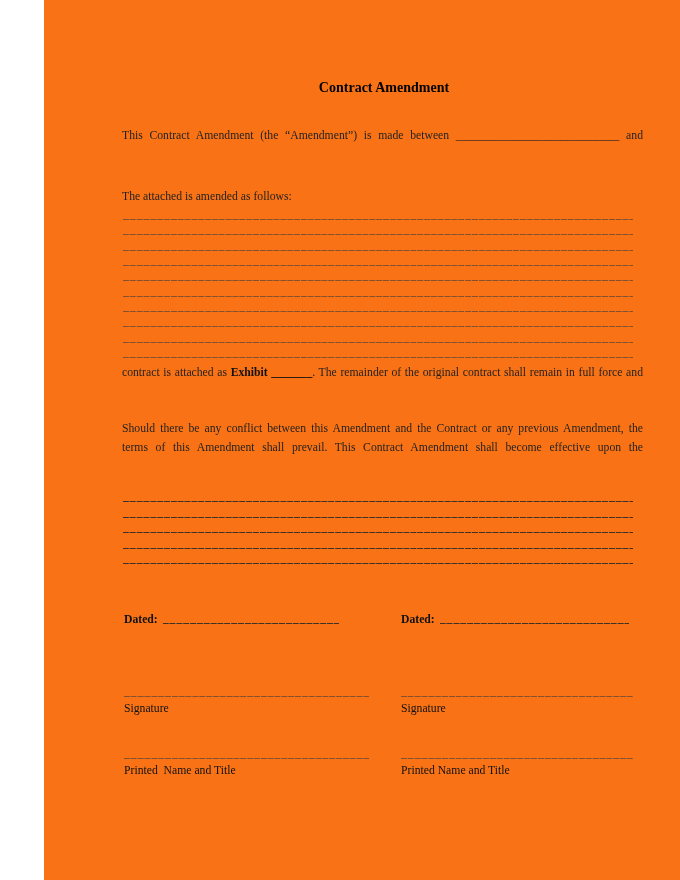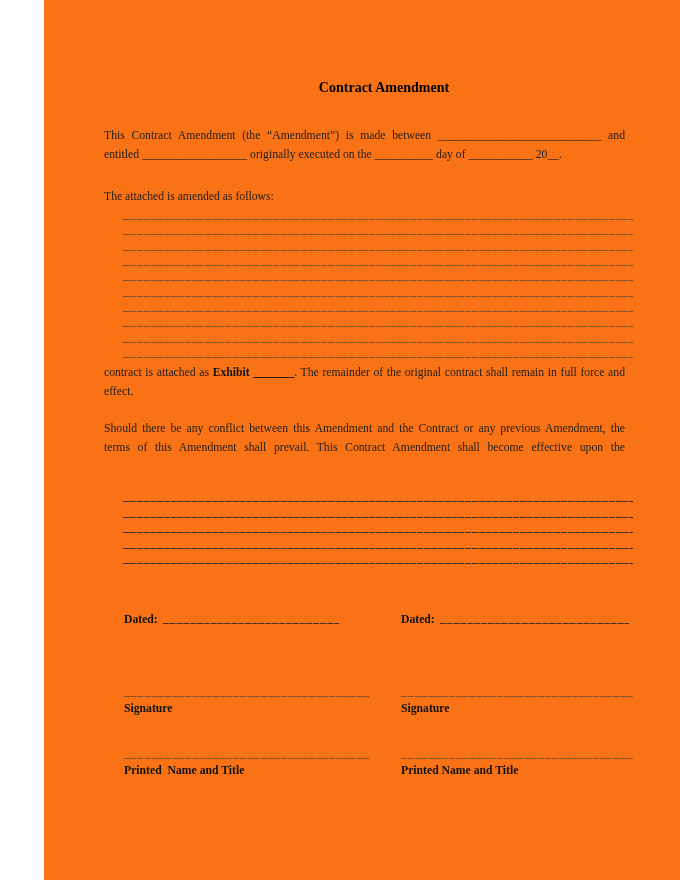--- a/index.html
+++ b/index.html
@@ -7,21 +7,21 @@
     position: relative;
     width: 680px;
     height: 880px;
     background: #f97316;
     font-family: "Liberation Serif", "DejaVu Serif", serif;
     font-size: 11.7px;
     color: #1f1f1f;
     overflow: hidden;
     margin-left: 44px;
   }
-  .sec { position: absolute; left: 60px; width: 521px; }
+  .sec { position: absolute; left: 78px; width: 521px; }
 
   .title-sec { left: 0; width: 680px; text-align: center; font-weight: bold; font-size: 14px; color: #000; }
 
   .pline {
     height: 18.5px;
     line-height: 18.5px;
     white-space: nowrap;
     overflow: hidden;
     text-align: justify;
     text-align-last: justify;
@@ -74,56 +74,54 @@
     white-space: pre;
     letter-spacing: 1px;
     color: #3e3e3e;
   }
   .wL { width: 245px; }
   .wR { width: 232px; }
   .slabel {
     margin-top: 3px;
     height: 16px;
     line-height: 16px;
-    font-weight: bold;
+    font-weight: normal;
     color: #111;
     white-space: pre;
   }
   b { color: #111; }
 </style>
 </head>
 <body>
 
 <div class="page">
 
   <div class="sec title-sec" style="top:80px">Contract Amendment</div>
 
   <div class="sec" style="top:127px">
     <div class="pline">This Contract Amendment (the “Amendment”) is made between ____________________________ and</div>
-    <div class="pline last">entitled __________________ originally executed on the __________ day of ___________ 20__.</div>
   </div>
 
   <div class="sec heading" style="top:188px">The attached is amended as follows:</div>
 
   <div class="sec rules-sec" style="top:207px">
       <div class="rule">________________________________________________________________________________________________</div>
       <div class="rule">________________________________________________________________________________________________</div>
       <div class="rule">________________________________________________________________________________________________</div>
       <div class="rule">________________________________________________________________________________________________</div>
       <div class="rule">________________________________________________________________________________________________</div>
       <div class="rule">________________________________________________________________________________________________</div>
       <div class="rule">________________________________________________________________________________________________</div>
       <div class="rule">________________________________________________________________________________________________</div>
       <div class="rule">________________________________________________________________________________________________</div>
       <div class="rule">________________________________________________________________________________________________</div>
     </div>
 
   <div class="sec" style="top:364px">
     <div class="pline"><span>contract is attached as </span><b>Exhibit _______</b><span>. The remainder of the original contract shall remain in full force and</span></div>
-    <div class="pline last">effect.</div>
   </div>
 
   <div class="sec" style="top:420px">
     <div class="pline">Should there be any conflict between this Amendment and the Contract or any previous Amendment, the</div>
     <div class="pline">terms of this Amendment shall prevail. This Contract Amendment shall become effective upon the</div>
   </div>
 
 
   <div class="sec rules-sec rules-bold" style="top:489px">
       <div class="rule">________________________________________________________________________________________________</div>

